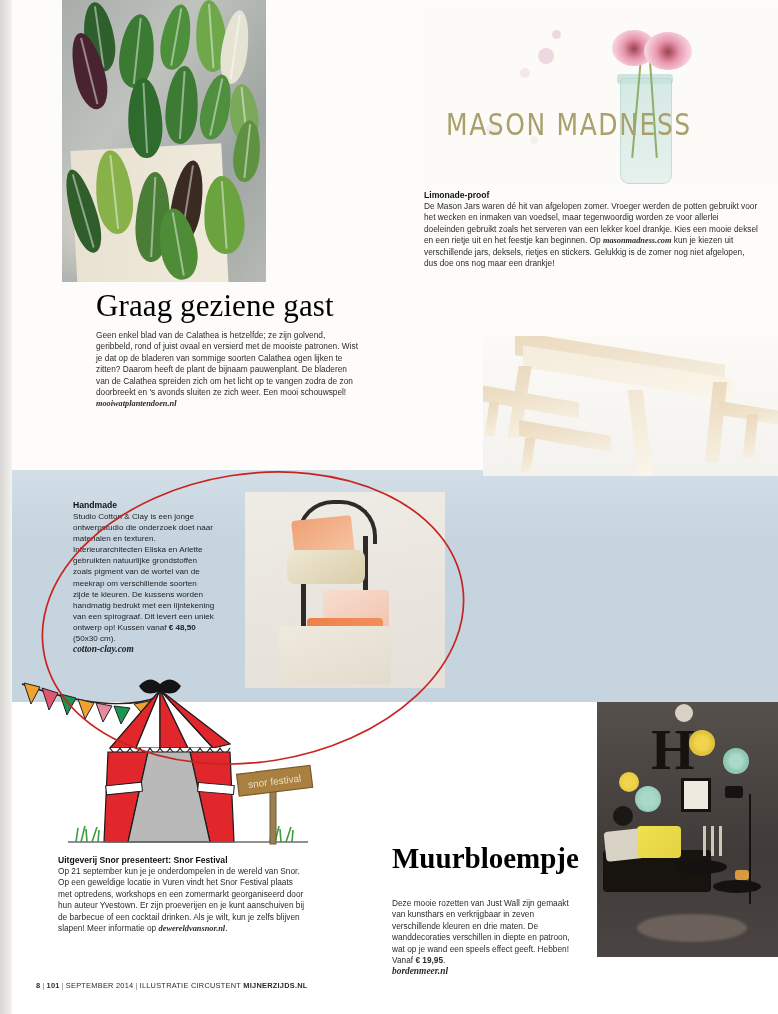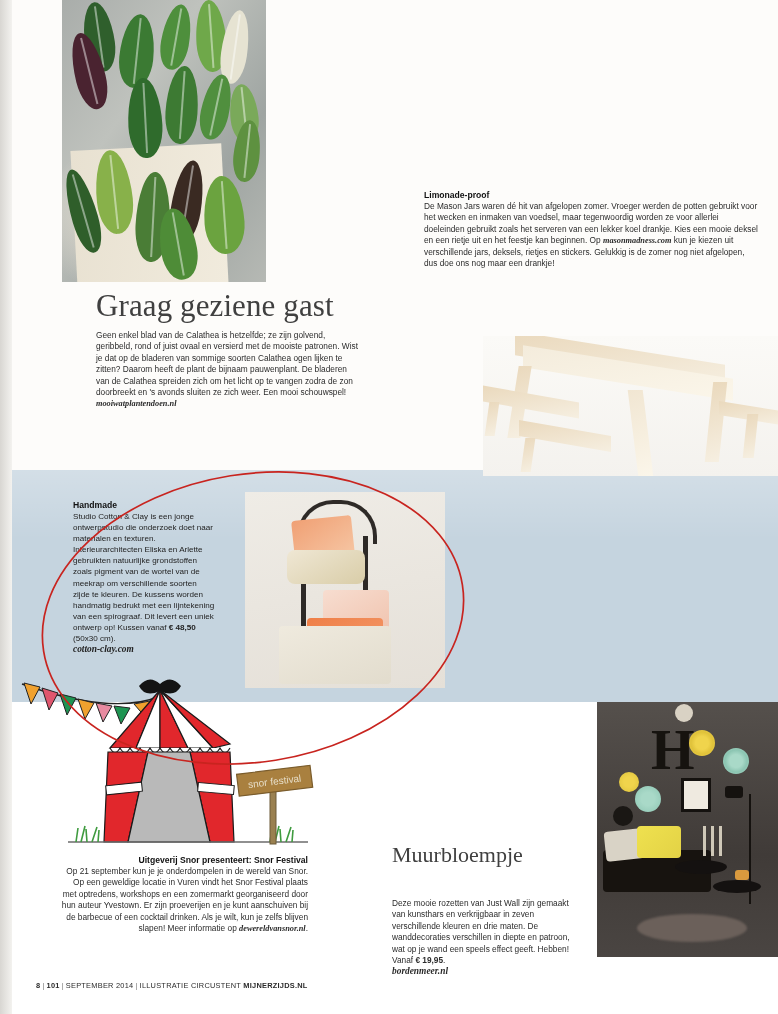--- a/index.html
+++ b/index.html
@@ -100,21 +100,21 @@
   
   .tent-wrap{position:absolute;left:8px;top:666px;width:330px;height:190px;}
   .tent-svg{position:absolute;left:0;top:0;}
 
   
   .annot{position:absolute;left:0;top:0;width:778px;height:1014px;pointer-events:none;}
 
   
   .h-serif{
     font-family:"Liberation Serif", serif;
-    color:#404040;font-weight:400;
+    color:#000000;font-weight:400;
   }
   .body-txt{
     font-family:"Liberation Sans", sans-serif;
     font-size:8.3px;line-height:11.4px;color:#2b2b2b;
   }
   .small-head{
     font-family:"Liberation Sans", sans-serif;
     font-size:8.6px;font-weight:700;color:#111;margin-bottom:1px;
   }
   .url{font-family:"Liberation Serif",serif;font-style:italic;font-weight:700;}
@@ -124,22 +124,22 @@
   #graag-body{position:absolute;left:96px;top:330px;width:266px;}
 
   #handmade{position:absolute;left:73px;top:500px;width:142px;}
   #handmade .body-txt{font-size:8.1px;line-height:11.1px;color:#232323;}
 
   #accoya{position:absolute;left:463px;top:530px;width:312px;}
   #accoya .a-head{font-family:"Liberation Serif",serif;font-weight:700;font-size:15.5px;color:#243b4d;}
   #accoya .a-body{font-family:"Liberation Serif",serif;font-style:italic;font-size:15.2px;
     line-height:18.6px;color:#7f9cb0;}
 
-  #snor{position:absolute;left:58px;top:855px;width:250px;text-align:right;}
-  #muurblo-head{position:absolute;left:392px;top:842px;font-size:22px;}
+  #snor{position:absolute;left:58px;top:855px;width:250px;}
+  #muurblo-head{position:absolute;left:392px;top:842px;font-size:29px;font-weight:bold;}
   #muurblo-body{position:absolute;left:392px;top:874px;width:190px;margin-top:24px;}
 
   #footer{
     position:absolute;left:36px;top:981px;
     font-size:7.4px;letter-spacing:.25px;color:#2a2a2a;
     font-family:"Liberation Sans",sans-serif;
   }
   #footer b{font-weight:700;}
   .fsep{color:#7a7a7a;padding:0 2px;}
 </style>
@@ -167,20 +167,36 @@
     <div class="leaf" style="left:168px;top:84px;width:28px;height:58px;background:#7aa95a;transform:rotate(-6deg);"></div>
     <div class="leaf" style="left:34px;top:150px;width:36px;height:84px;background:#88b14a;transform:rotate(-6deg);"></div>
     <div class="leaf" style="left:8px;top:168px;width:26px;height:86px;background:#2f5e2a;transform:rotate(-16deg);"></div>
     <div class="leaf" style="left:74px;top:172px;width:34px;height:90px;background:#4a7d36;transform:rotate(3deg);"></div>
     <div class="leaf" style="left:110px;top:160px;width:30px;height:84px;background:#3a2a22;transform:rotate(9deg);"></div>
     <div class="leaf" style="left:142px;top:176px;width:40px;height:78px;background:#6ba33f;transform:rotate(-4deg);"></div>
     <div class="leaf" style="left:172px;top:120px;width:26px;height:62px;background:#5e9140;transform:rotate(6deg);"></div>
     <div class="leaf" style="left:98px;top:208px;width:36px;height:72px;background:#4e8c37;transform:rotate(-10deg);"></div>
   </div>
 
+  <div class="mason-wrap">
+    <div class="bubble" style="left:118px;top:42px;width:16px;height:16px;"></div>
+    <div class="bubble" style="left:100px;top:62px;width:10px;height:10px;background:rgba(236,214,224,.55);"></div>
+    <div class="bubble" style="left:132px;top:24px;width:9px;height:9px;"></div>
+    <div class="bubble" style="left:66px;top:118px;width:12px;height:12px;background:rgba(240,224,230,.5);"></div>
+    <div class="bubble" style="left:110px;top:130px;width:8px;height:8px;background:rgba(240,228,232,.5);"></div>
+
+    <div class="jar-lip"></div>
+    <div class="jar"></div>
+    <div class="stem" style="left:216px;top:42px;height:110px;transform:rotate(5deg);"></div>
+    <div class="stem" style="left:232px;top:44px;height:108px;transform:rotate(-4deg);"></div>
+    <div class="flower" style="left:192px;top:24px;"></div>
+    <div class="flower" style="left:224px;top:26px;width:48px;height:38px;"></div>
+
+    <div class="mason-title">MASON MADNESS</div>
+  </div>
 
   <div id="limonade">
     <div class="small-head">Limonade-proof</div>
     <div class="body-txt"><span>De Mason Jars waren dé hit van afgelopen zomer. Vroeger werden de potten gebruikt voor het wecken en inmaken van voedsel, maar tegenwoordig worden ze voor allerlei doeleinden gebruikt zoals het serveren van een lekker koel drankje. Kies een mooie deksel en een rietje uit en het feestje kan beginnen. Op </span><span class="url">masonmadness.com</span><span> kun je kiezen uit verschillende jars, deksels, rietjes en stickers. Gelukkig is de zomer nog niet afgelopen, dus doe ons nog maar een drankje!</span></div>
   </div>
 
   <div class="h-serif" id="graag-head">Graag geziene gast</div>
   <div class="body-txt" id="graag-body"><span>Geen enkel blad van de Calathea is hetzelfde; ze zijn golvend, geribbeld, rond of juist ovaal en versierd met de mooiste patronen. Wist je dat op de bladeren van sommige soorten Calathea ogen lijken te zitten? Daarom heeft de plant de bijnaam pauwenplant. De bladeren van de Calathea spreiden zich om het licht op te vangen zodra de zon doorbreekt en 's avonds sluiten ze zich weer. Een mooi schouwspel! </span><span class="url">mooiwatplantendoen.nl</span></div>
 
   <div class="furniture">

